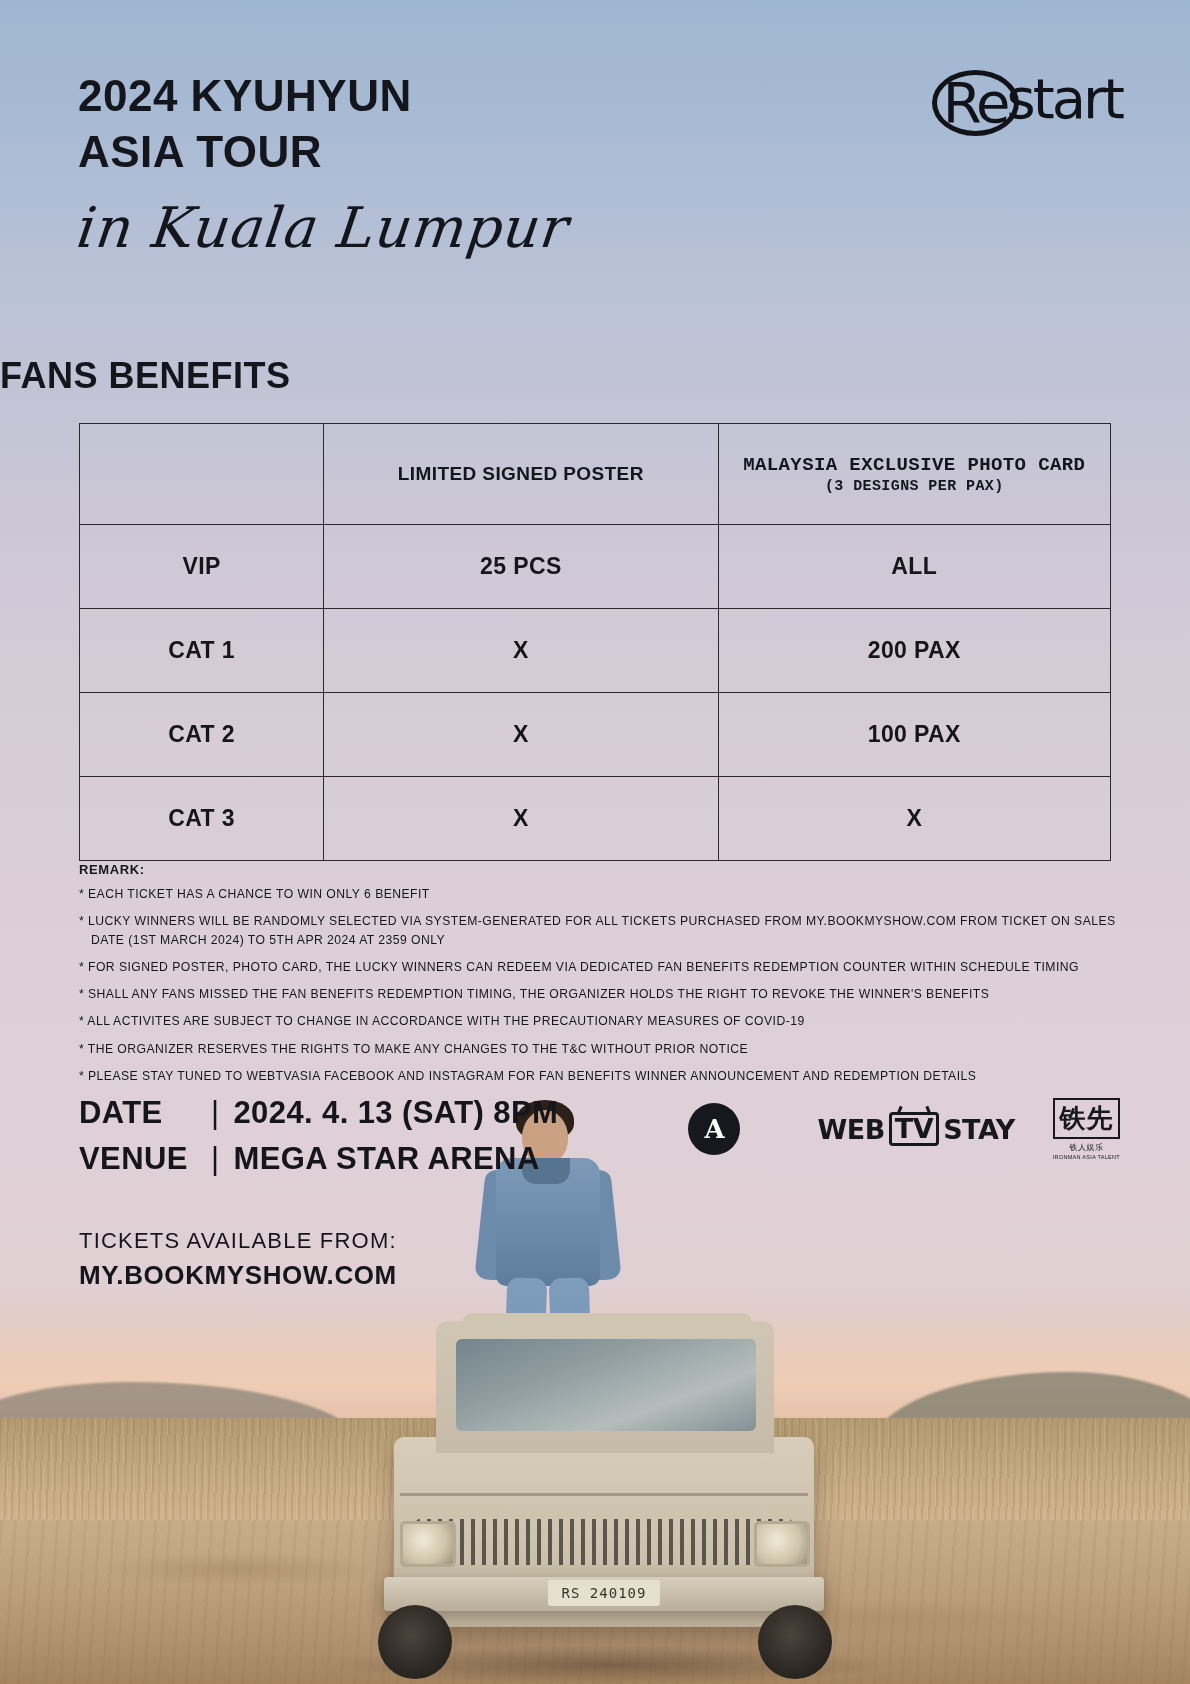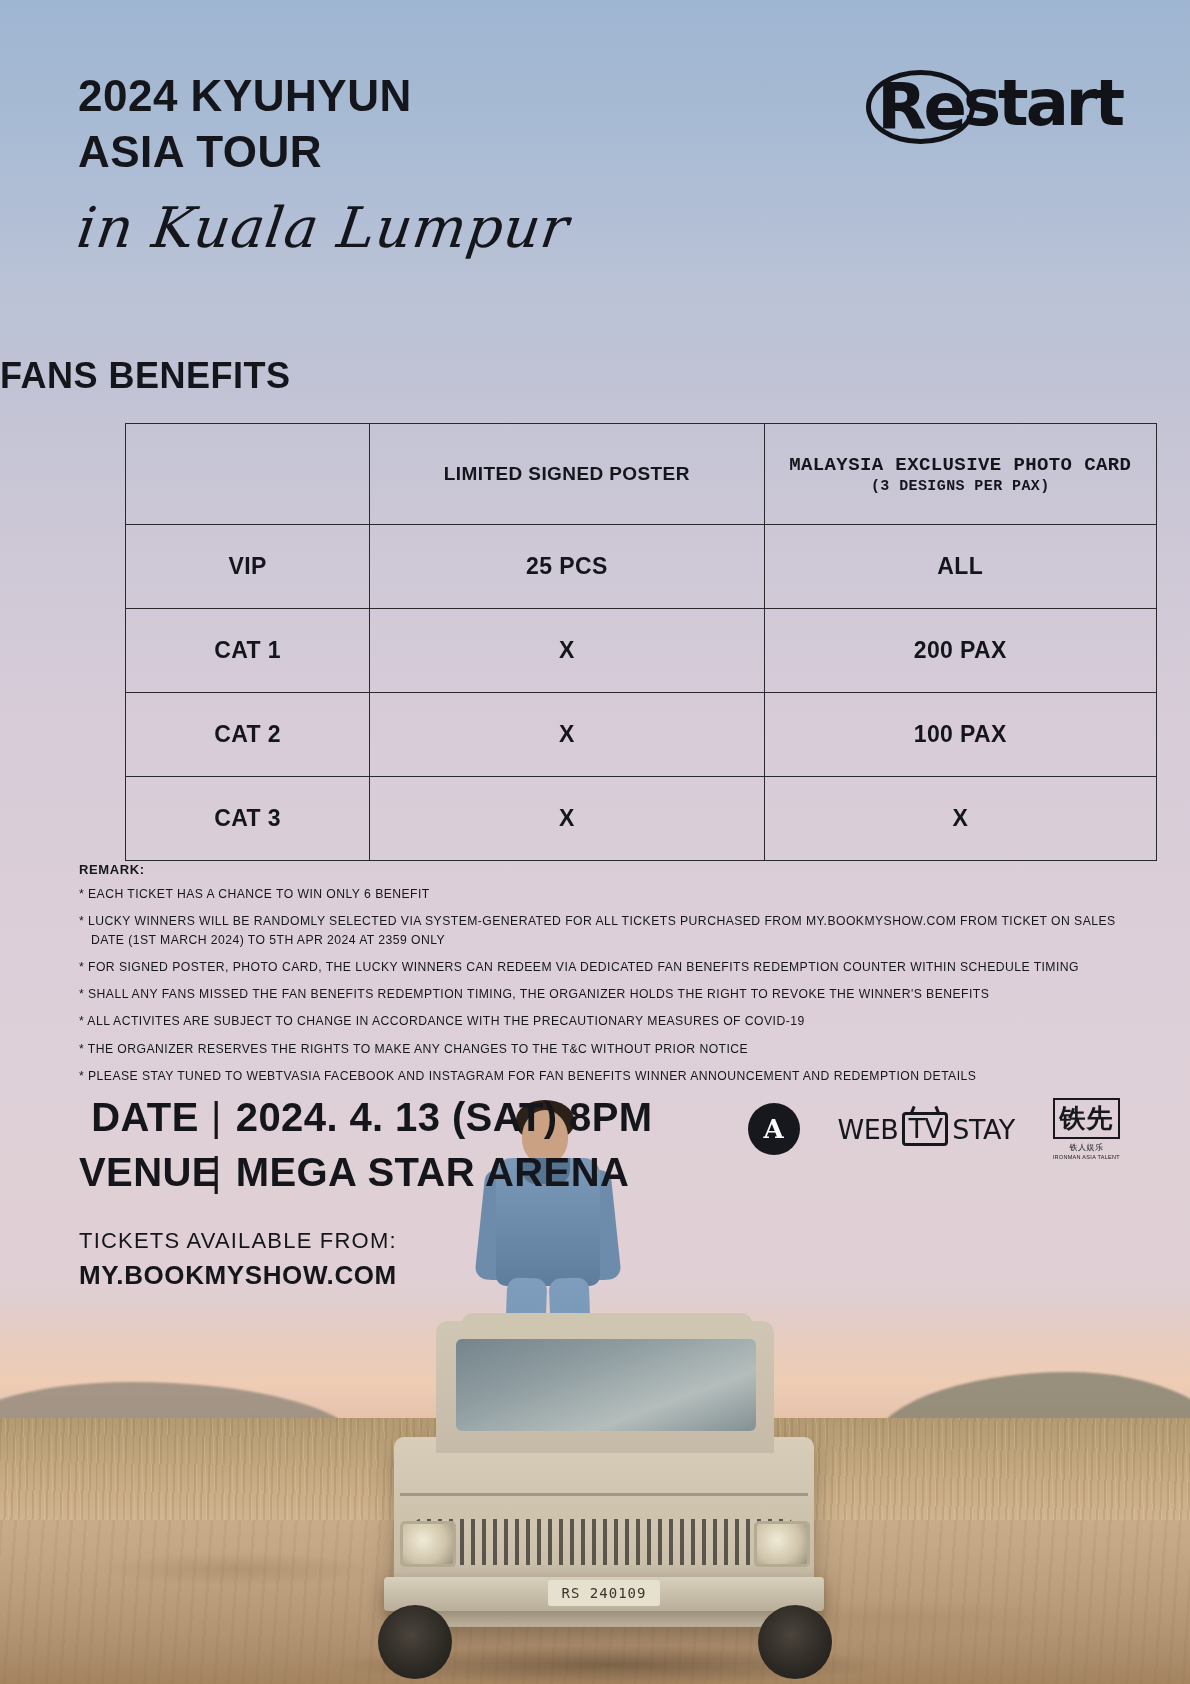--- a/index.html
+++ b/index.html
@@ -305,22 +305,22 @@
     transform: skewX(-8deg);
     white-space: nowrap;
   }
 
   .restart-logo {
     position: absolute;
     right: 68px;
     top: 66px;
     z-index: 5;
     font-family: "DejaVu Sans", sans-serif;
-    font-weight: bold;
-    font-size: 64px;
+    font-weight: normal;
+    font-size: 56px;
     letter-spacing: -3px;
     color: #111318;
     line-height: 1;
     white-space: nowrap;
   }
   .restart-logo .re-circle {
     display: inline-block;
     border: 5px solid #111318;
     border-radius: 50%;
     padding: 0 6px;
@@ -340,21 +340,20 @@
     z-index: 5;
   }
 
   table.benefits {
     position: absolute;
     left: 79px;
     top: 423px;
     width: 1032px;
     border-collapse: collapse;
     z-index: 5;
-    margin-left: 46px;
   }
   table.benefits td, table.benefits th {
     border: 1px solid #2a2a2e;
     text-align: center;
     vertical-align: middle;
     color: #14161c;
   }
   table.benefits thead th {
     height: 84px;
     font-size: 19px;
@@ -405,26 +404,25 @@
   .details {
     position: absolute;
     left: 79px;
     top: 1095px;
     z-index: 6;
   }
   .detail-row {
     display: flex;
     align-items: baseline;
     font-weight: bold;
-    font-size: 40px;
+    font-size: 31px;
     letter-spacing: 0.4px;
     color: #14161c;
     margin-bottom: 10px;
     white-space: nowrap;
-    text-align: center;
   }
   .detail-label { width: 132px; }
   .detail-sep { margin: 0 14px 0 0; font-weight: normal; }
   .tickets {
     position: absolute;
     left: 79px;
     top: 1228px;
     z-index: 6;
     color: #14161c;
   }
@@ -458,25 +456,26 @@
     align-items: center;
     justify-content: center;
     font-weight: bold;
     font-size: 26px;
     font-family: "DejaVu Serif", serif;
   }
   .logo-webtv {
     display: flex;
     align-items: center;
     gap: 4px;
-    font-weight: normal;
+    font-weight: bold;
     font-size: 27px;
     letter-spacing: -0.5px;
     color: #16181d;
     font-family: "DejaVu Sans", sans-serif;
+    margin-left: 39px;
   }
   .logo-webtv .tv-box {
     position: relative;
     border: 3px solid #16181d;
     border-radius: 4px;
     padding: 0 3px;
     line-height: 1.05;
   }
   .logo-webtv .tv-box:before, .logo-webtv .tv-box:after {
     content: "";

